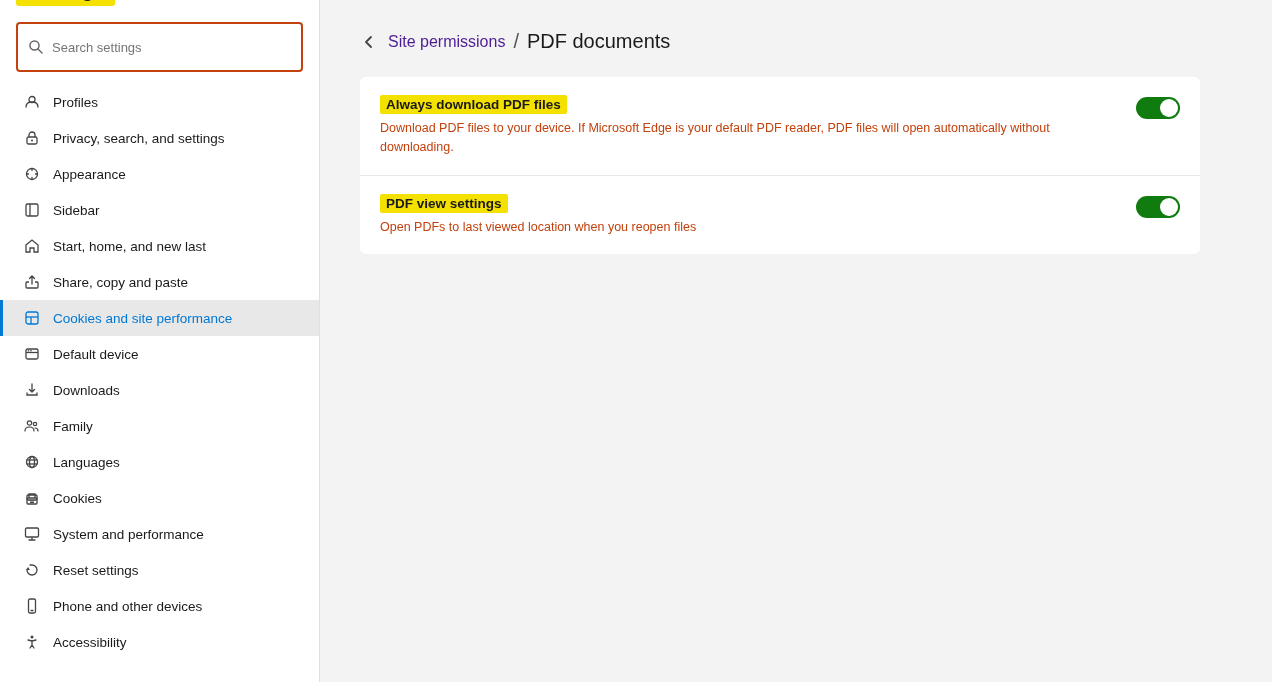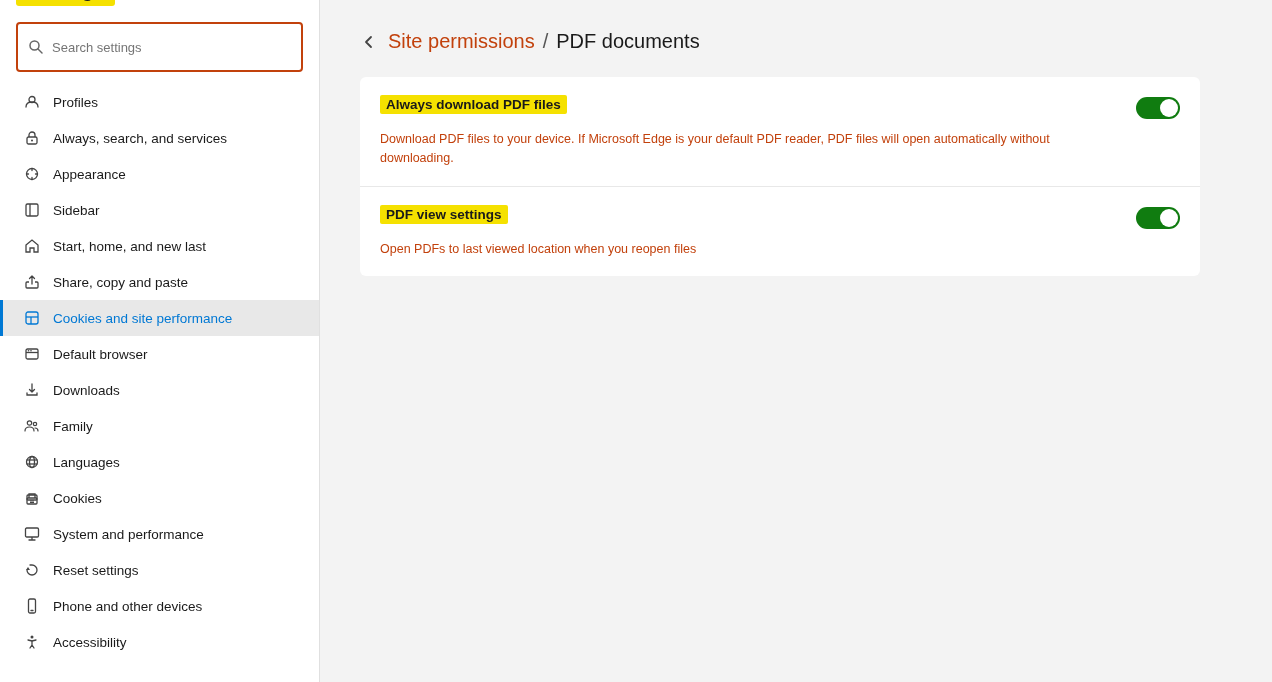--- a/index.html
+++ b/index.html
@@ -125,23 +125,23 @@
     .breadcrumb-back {
       color: #444;
       margin-right: 10px;
       cursor: pointer;
       font-size: 18px;
       display: flex;
       align-items: center;
     }
 
     .breadcrumb-link {
-      color: #c2410c;
+      color: #4c1d95;
       cursor: pointer;
-      font-size: 20px;
+      font-size: 16px;
     }
 
     .breadcrumb-sep {
       color: #555;
       margin: 0 8px;
       font-size: 20px;
     }
 
     .breadcrumb-current {
       color: #1a1a1a;
@@ -171,21 +171,21 @@
       flex: 1;
     }
 
     .setting-title-label {
       display: inline-block;
       background: #f5e100;
       font-size: 13.5px;
       font-weight: 600;
       color: #1a1a1a;
       padding: 2px 6px;
-      margin-bottom: 16px;
+      margin-bottom: 5px;
       border-radius: 2px;
     }
 
     .setting-desc {
       font-size: 12.5px;
       color: #c2410c;
       line-height: 1.5;
     }
 
     .toggle-container {
@@ -244,21 +244,21 @@
     </li>
 
     <li class="nav-item">
       <span class="nav-icon">
         <svg width="16" height="16" viewBox="0 0 16 16" fill="none">
             <rect x="3" y="7" width="10" height="7" rx="1.5" stroke="#444" stroke-width="1.3"></rect>
             <path d="M5 7V5a3 3 0 016 0v2" stroke="#444" stroke-width="1.3"></path>
             <circle cx="8" cy="10.5" r="1" fill="#444"></circle>
           </svg>
       </span>
-      <span class="nav-label">Always, search, and services</span>
+      <span class="nav-label">Privacy, search, and settings</span>
     </li>
 
     <li class="nav-item">
       <span class="nav-icon">
         <svg width="16" height="16" viewBox="0 0 16 16" fill="none">
             <circle cx="8" cy="8" r="5.5" stroke="#444" stroke-width="1.3"></circle>
             <path d="M8 2.5v2M8 11.5v2M2.5 8h2M11.5 8h2" stroke="#444" stroke-width="1.3" stroke-linecap="round"></path>
           </svg>
       </span>
       <span class="nav-label">Appearance</span>
@@ -306,21 +306,21 @@
 
     <li class="nav-item">
       <span class="nav-icon">
         <svg width="16" height="16" viewBox="0 0 16 16" fill="none">
             <rect x="2" y="3" width="12" height="10" rx="1.5" stroke="#444" stroke-width="1.3"></rect>
             <line x1="2" y1="6.5" x2="14" y2="6.5" stroke="#444" stroke-width="1.3"></line>
             <circle cx="4.5" cy="4.8" r="0.8" fill="#444"></circle>
             <circle cx="7" cy="4.8" r="0.8" fill="#444"></circle>
           </svg>
       </span>
-      <span class="nav-label">Default browser</span>
+      <span class="nav-label">Default device</span>
     </li>
 
     <li class="nav-item">
       <span class="nav-icon">
         <svg width="16" height="16" viewBox="0 0 16 16" fill="none">
             <path d="M8 2v8M5.5 7.5L8 10l2.5-2.5" stroke="#444" stroke-width="1.3" stroke-linecap="round" stroke-linejoin="round"></path>
             <path d="M3 11v2h10v-2" stroke="#444" stroke-width="1.3" stroke-linecap="round"></path>
           </svg>
       </span>
       <span class="nav-label">Downloads</span>

